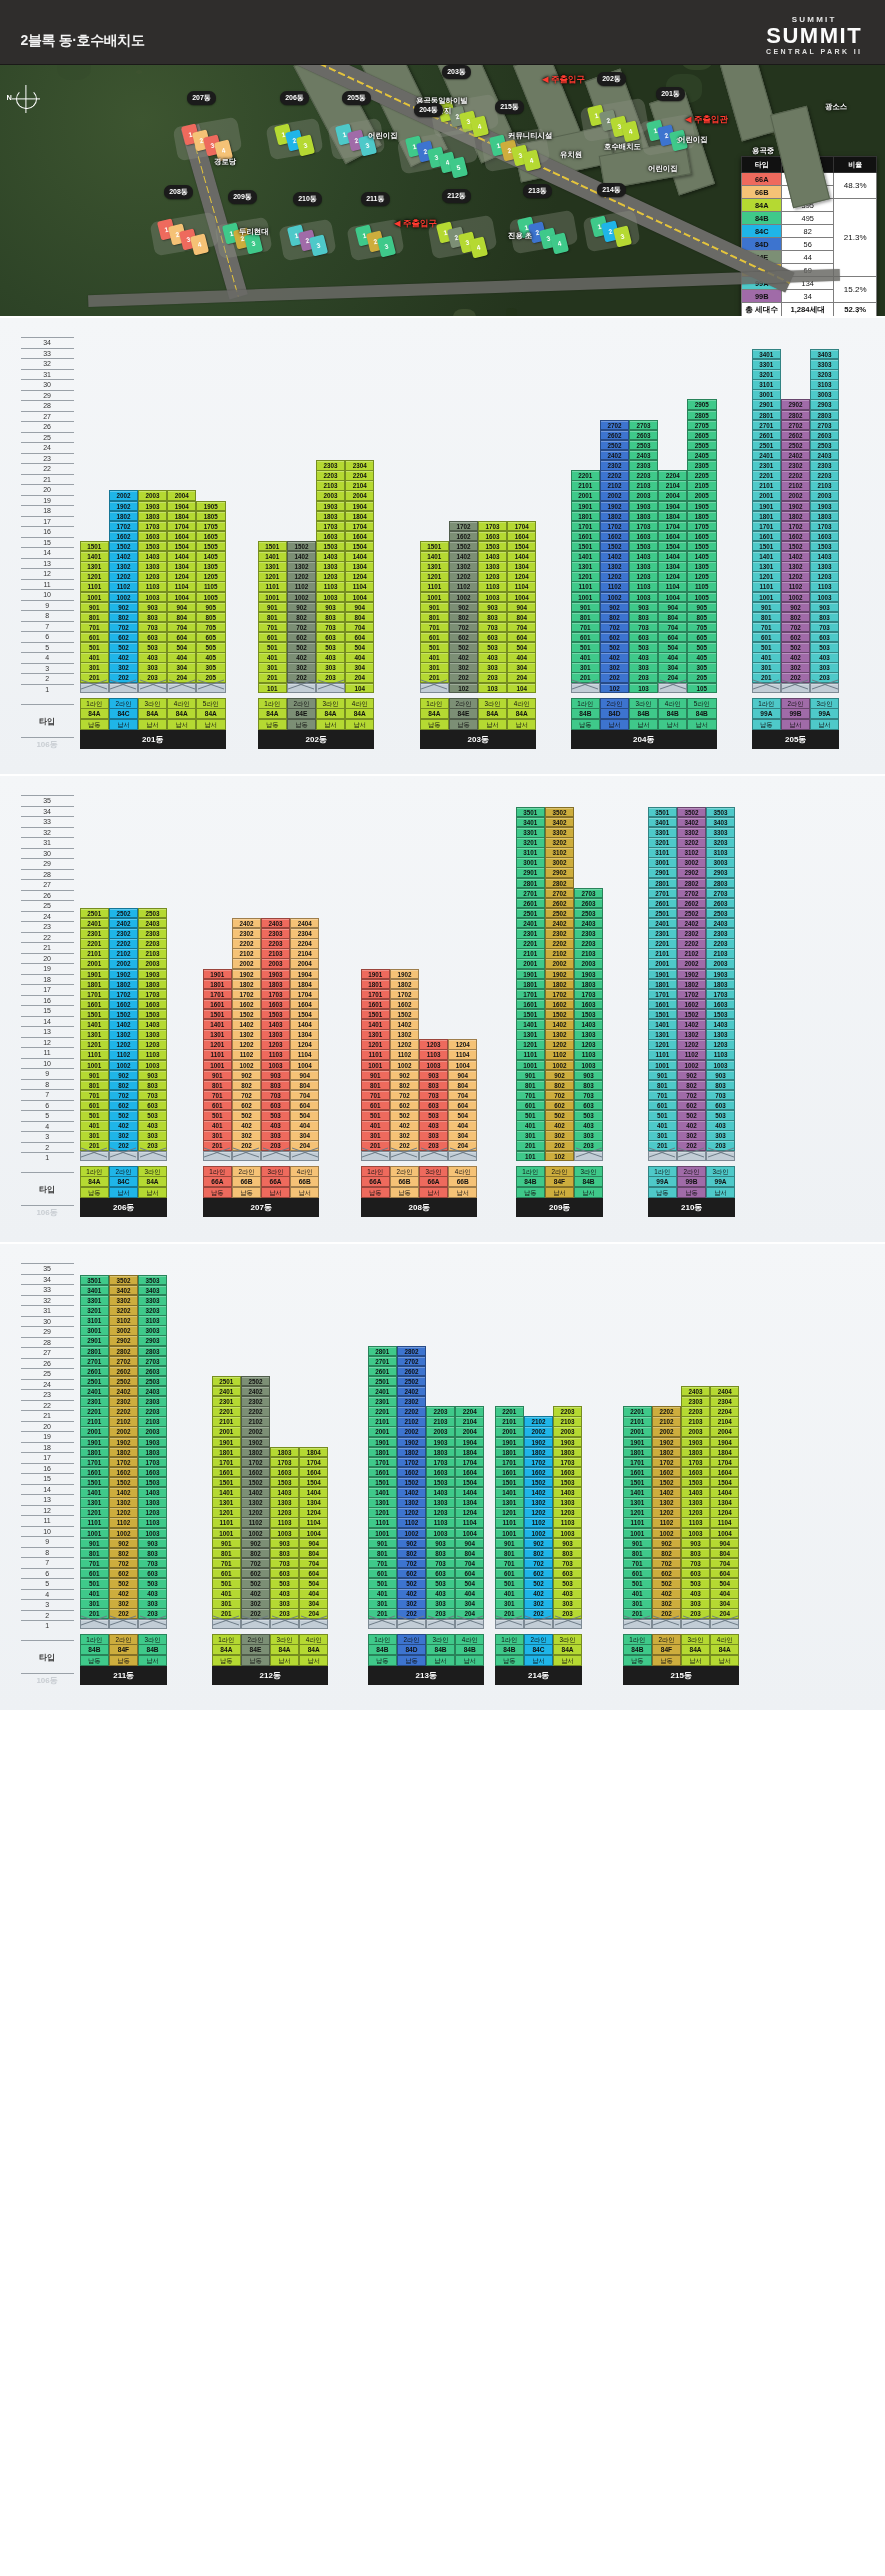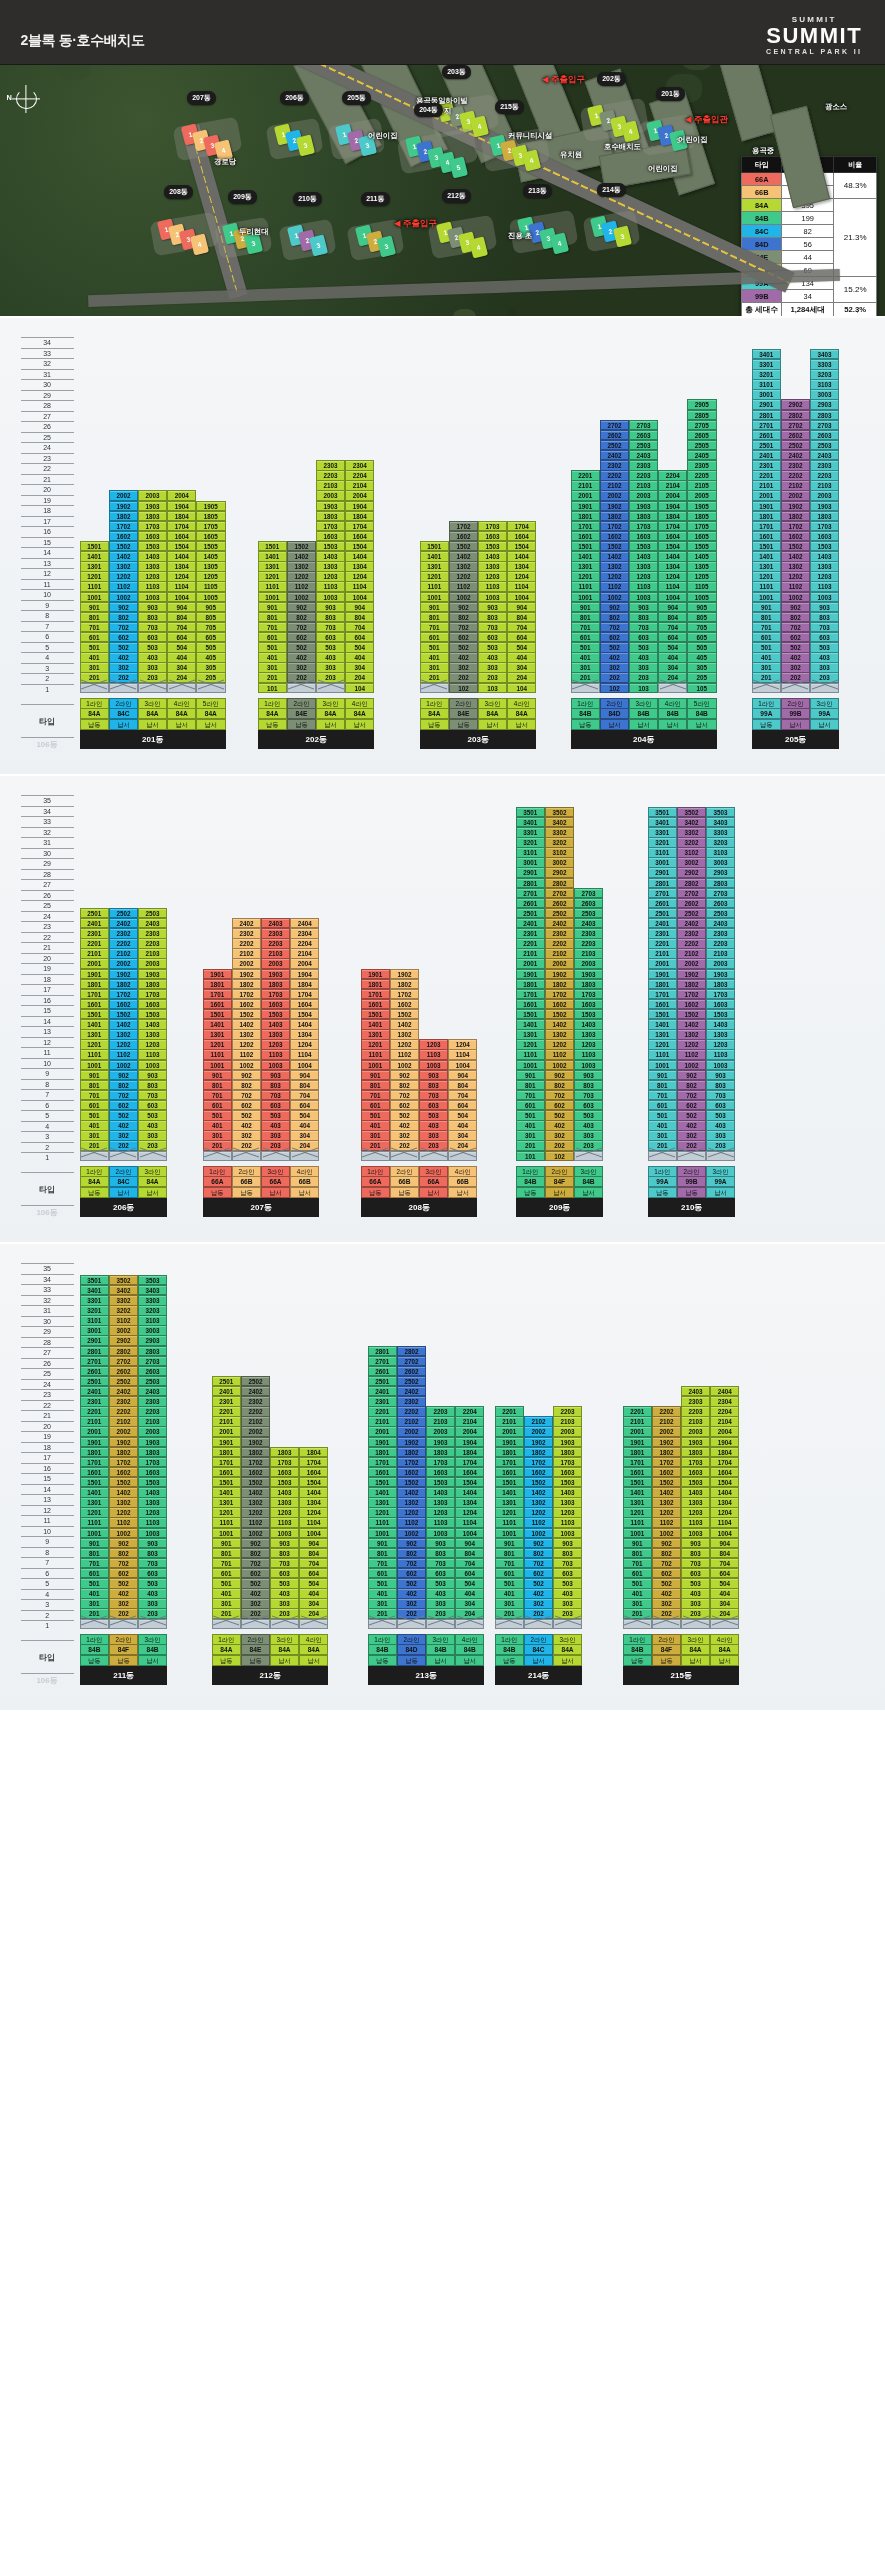--- a/index.html
+++ b/index.html
@@ -210,21 +210,21 @@
           <td class="type" style="background: rgb(245, 194, 118);">66B</td>
           <td class="cnt">75</td>
         </tr>
         <tr>
           <td class="type" style="background: rgb(181, 217, 50);">84A</td>
           <td class="cnt">395</td>
           <td class="pct" rowspan="6">21.3%</td>
         </tr>
         <tr>
           <td class="type" style="background: rgb(63, 201, 138);">84B</td>
-          <td class="cnt">199</td>
+          <td class="cnt">495</td>
         </tr>
         <tr>
           <td class="type" style="background: rgb(31, 181, 232);">84C</td>
           <td class="cnt">82</td>
         </tr>
         <tr>
           <td class="type" style="background: rgb(61, 116, 207);">84D</td>
           <td class="cnt">56</td>
         </tr>
         <tr>

